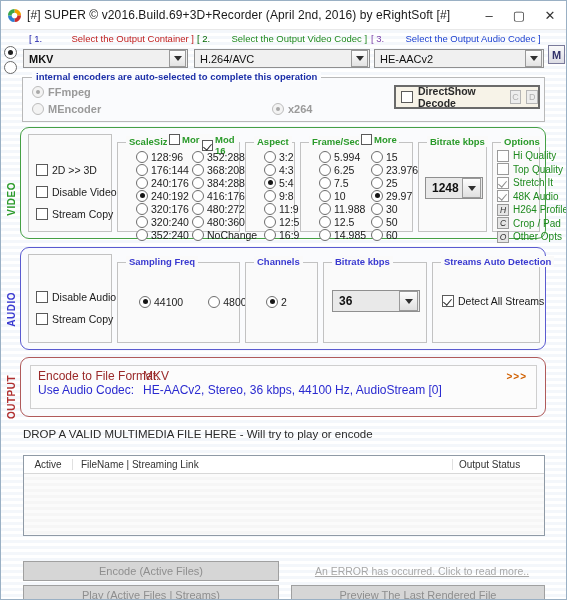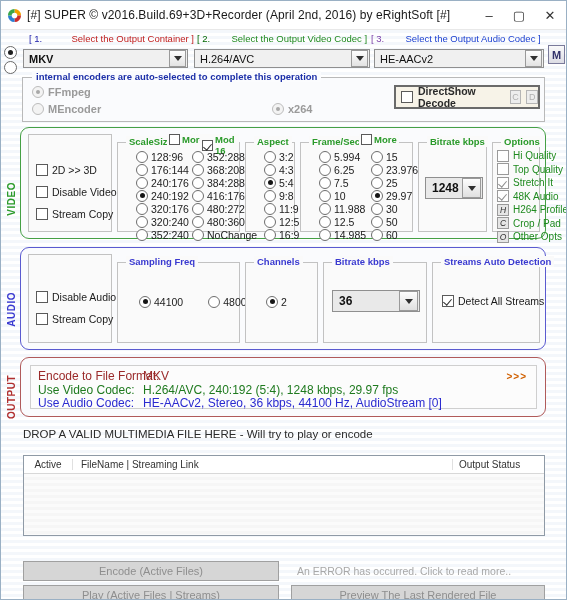--- a/index.html
+++ b/index.html
@@ -501,43 +501,39 @@
       </div>
     </div>
 
     <span class="vlabel o" style="left:5px; top:345px;">OUTPUT</span>
     <div class="sect output" style="left:19px; top:327px; width:526px; height:60px;">
       <div class="outbox">
         <div class="oline ored">
           <span class="okey">Encode to File Format:</span>
           <span>MKV</span>
         </div>
-        <div class="oline ogrn">
-          <span class="okey">Use Video Codec:</span>
-          <span>H.264/AVC,  240:192 (5:4),  1248 kbps,  29.97 fps</span>
-        </div>
         <div class="oline oblu">
           <span class="okey">Use Audio Codec:</span>
           <span>HE-AACv2,  Stereo,  36 kbps,  44100 Hz,  AudioStream [0]</span>
         </div>
         <span class="arrows">&gt;&gt;&gt;</span>
       </div>
     </div>
 
     <div class="droptext">DROP A VALID MULTIMEDIA FILE HERE - Will try to play or encode</div>
 
     <div class="listbox">
       <div class="lhead">
         <span class="lh1">Active</span>
         <span class="lh2">FileName  |  Streaming Link</span>
         <span class="lh3">Output Status</span>
       </div>
       <div class="lbody"></div>
     </div>
 
     <div class="btn" style="left:22px; top:531px; width:256px; height:20px;">Encode (Active Files)</div>
-    <div class="errtext" style="left:276px; top:531px; width:254px; height:20px;">An ERROR has occurred. Click to read more..</div>
+    <div class="errtext" style="left:294px; top:531px; width:254px; height:20px;text-decoration:underline;">An ERROR has occurred. Click to read more..</div>
 
     <div class="btn" style="left:22px; top:555px; width:256px; height:20px;">Play (Active Files | Streams)</div>
     <div class="btn" style="left:290px; top:555px; width:254px; height:20px;">Preview The Last Rendered File</div>
 
   </div>
 </div>
 
 </body></html>

